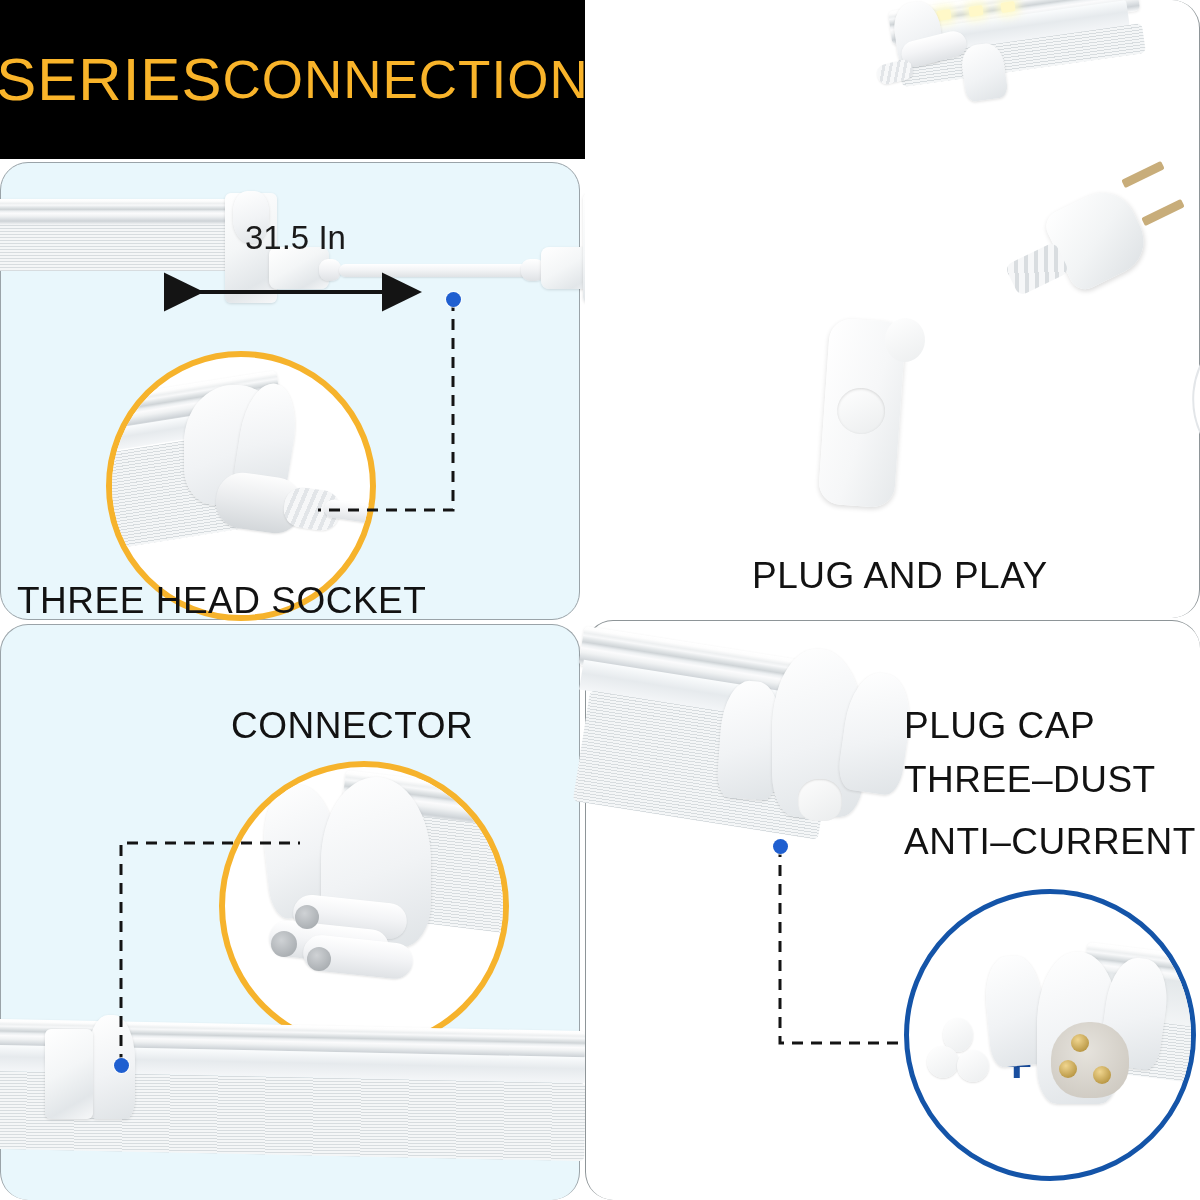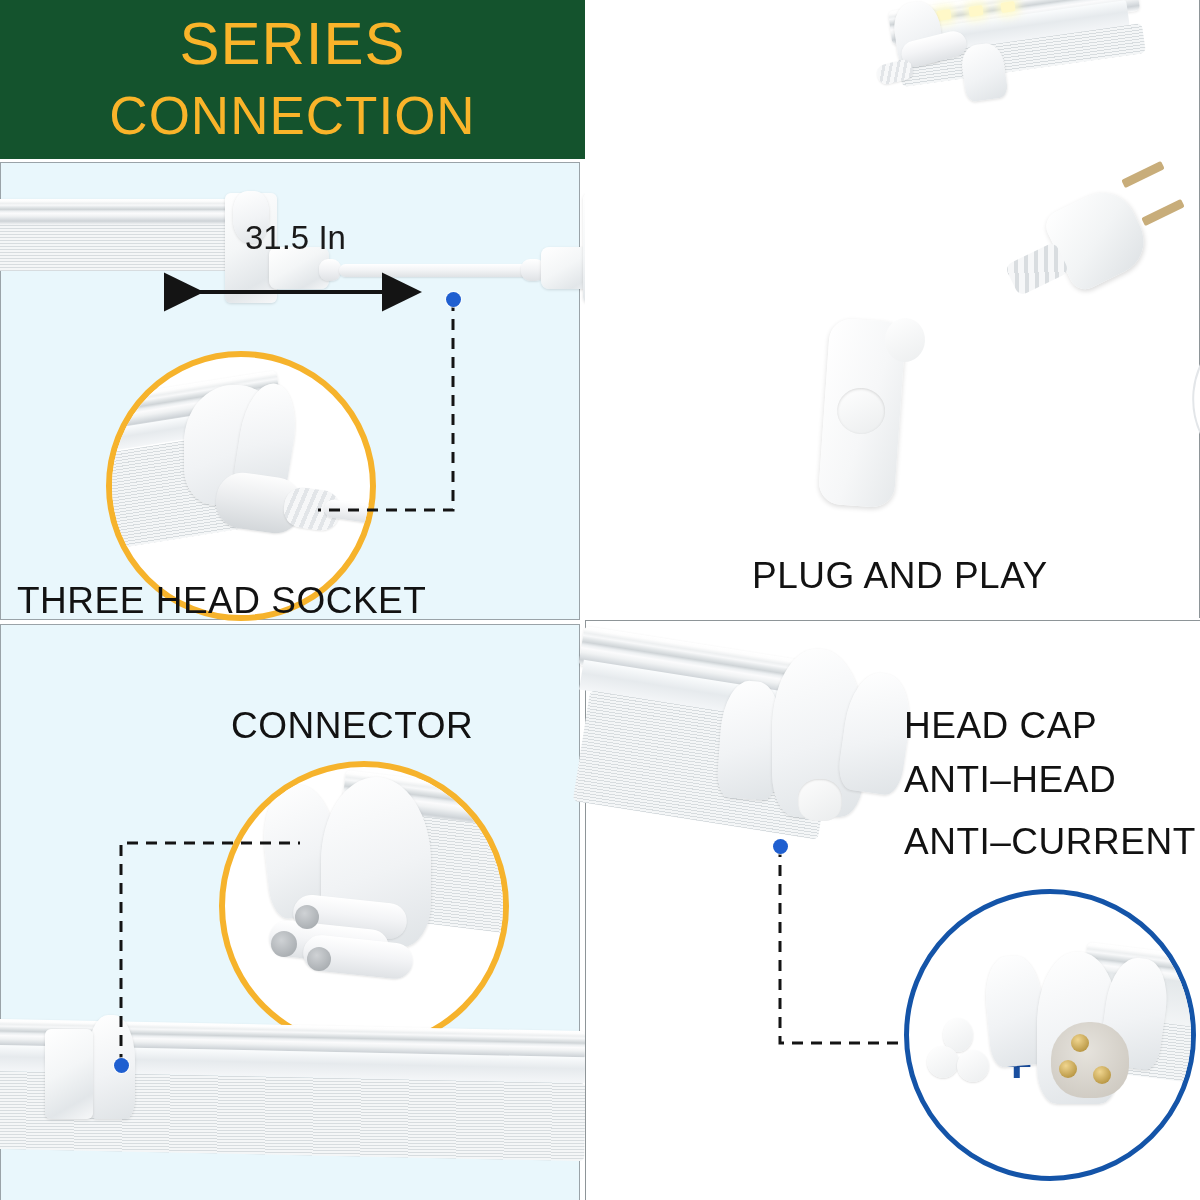--- a/index.html
+++ b/index.html
@@ -1,27 +1,27 @@
 <!DOCTYPE html>
 <html><head>
 <meta charset="utf-8">
 <style>
   html,body{margin:0;padding:0;background:#fff;}
   body{width:1200px;height:1200px;font-family:"Liberation Sans",sans-serif;overflow:hidden;}
   #stage{position:relative;width:1200px;height:1200px;background:#ffffff;}
 
   
-  .banner{position:absolute;left:0;top:0;width:585px;height:159px;background:#14532d;
-          display:flex;flex-direction:column;align-items:center;justify-content:center;}
+  .banner{position:absolute;left:0;top:0;width:585px;height:159px;background:#000000;
+          display:flex;flex-direction:row;align-items:center;justify-content:center;}
   .banner .l1,.banner .l2{color:#f9b42a;font-size:60px;font-weight:500;letter-spacing:1px;
           line-height:72px;white-space:nowrap;}
   .banner .l2{font-size:53px;text-align:center;}
 
   
-  .panel{position:absolute;box-sizing:border-box;}
+  .panel{position:absolute;box-sizing:border-box;border-radius:28px;}
   .p-tl{left:0;top:162px;width:580px;height:458px;background:#e9f7fc;border:1px solid #9aa3a8;}
   .p-bl{left:0;top:624px;width:580px;height:576px;background:#e9f7fc;border:1px solid #9aa3a8;border-bottom:none;}
   .p-tr{left:585px;top:0;width:615px;height:618px;background:#ffffff;border-right:1px solid #8e9598;}
   .p-br{left:585px;top:620px;width:615px;height:580px;background:#ffffff;border-top:1px solid #8e9598;border-left:1px solid #8e9598;}
 
   
   .cap{position:absolute;color:#121212;font-size:37px;font-weight:400;letter-spacing:.5px;white-space:nowrap;}
   .dimlabel{position:absolute;color:#1a1a1a;font-size:33px;white-space:nowrap;}
 
   
@@ -181,22 +181,22 @@
 
     <div class="tube tube-body" style="left:-6px;top:24px;width:248px;height:40px;transform:rotate(9deg);"></div>
     <div class="lens" style="position:absolute;left:-6px;top:58px;width:248px;height:30px;transform:rotate(9deg);"></div>
     <div class="tube tube-fins" style="left:-6px;top:88px;width:248px;height:112px;transform:rotate(9deg);"></div>
     <div class="clip" style="position:absolute;left:134px;top:60px;width:60px;height:118px;border-radius:44% 44% 22% 22%;transform:rotate(4deg);"></div>
     <div class="clip" style="position:absolute;left:186px;top:28px;width:92px;height:168px;border-radius:48% 48% 26% 26%;"></div>
     <div class="clip" style="position:absolute;left:258px;top:52px;width:64px;height:120px;border-radius:46% 46% 24% 24%;transform:rotate(8deg);"></div>
     <div style="position:absolute;left:212px;top:158px;width:44px;height:42px;border-radius:46% 46% 40% 40%;
                 background:linear-gradient(150deg,#fdfdfd,#eaeced);box-shadow:inset 0 1px 2px rgba(0,0,0,.12);"></div>
 
-    <div class="cap" style="left:318px;top:84px;">HEAD CAP</div>
-    <div class="cap" style="left:318px;top:138px;">ANTI–HEAD</div>
+    <div class="cap" style="left:318px;top:84px;">PLUG CAP</div>
+    <div class="cap" style="left:318px;top:138px;">THREE–DUST</div>
     <div class="cap" style="left:318px;top:192px;margin-top:8px;">ANTI–CURRENT</div>
 
     <div class="circ circ-blue" style="left:318px;top:268px;width:292px;height:292px;">
 
       <div style="position:absolute;left:34px;top:124px;width:30px;height:34px;border-radius:50%;
                   background:linear-gradient(150deg,#ffffff,#eceeef);box-shadow:0 1px 2px rgba(0,0,0,.12);"></div>
       <div style="position:absolute;left:18px;top:152px;width:32px;height:32px;border-radius:50%;
                   background:linear-gradient(150deg,#ffffff,#eceeef);box-shadow:0 1px 2px rgba(0,0,0,.12);"></div>
       <div style="position:absolute;left:48px;top:156px;width:32px;height:32px;border-radius:50%;
                   background:linear-gradient(150deg,#ffffff,#eceeef);box-shadow:0 1px 2px rgba(0,0,0,.12);"></div>

